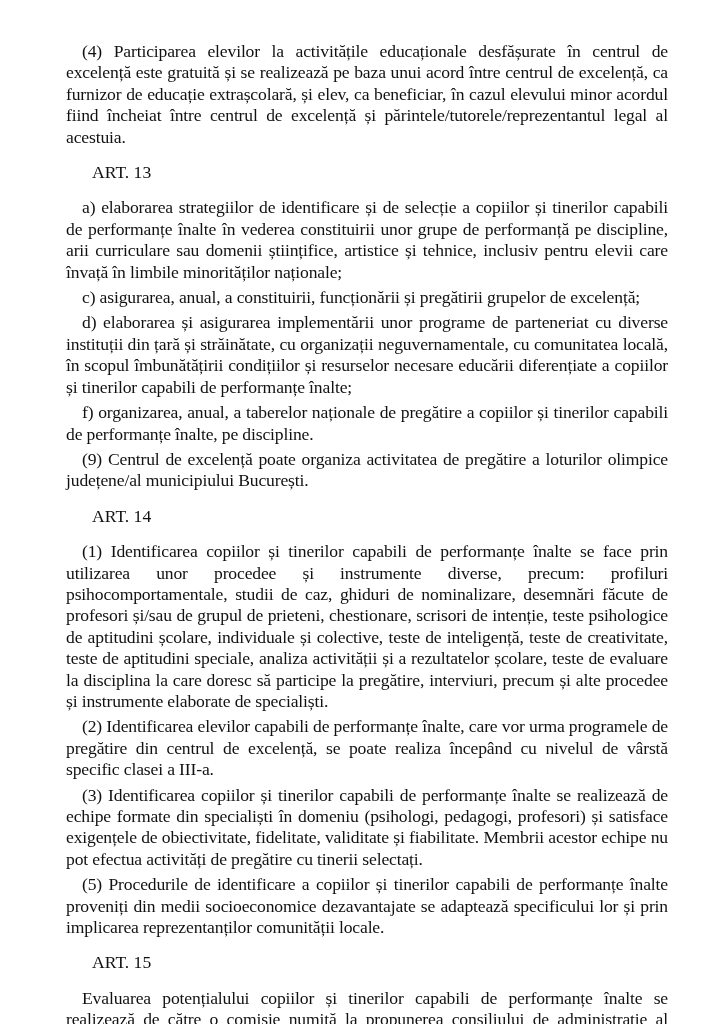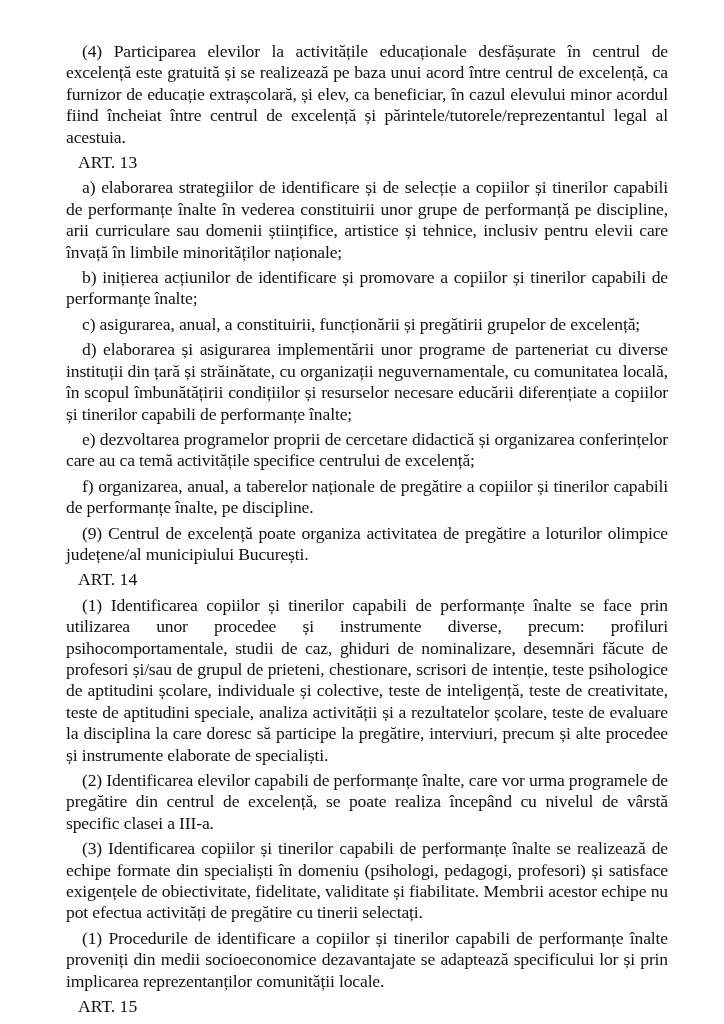--- a/index.html
+++ b/index.html
@@ -23,37 +23,35 @@
       line-height: 21.4px;
       color: #111111;
     }
     .p {
       margin: 4px;
       text-indent: 16px;
       text-align: justify;
       letter-spacing: -0.15px;
     }
     .art {
-      margin: 0;
+      margin: 14px;
       text-indent: 16px;
     }
   </style>
 </head>
 <body>
 
 <div class="page">
   <p class="p">(4) Participarea elevilor la activitățile educaționale desfășurate în centrul de excelență este gratuită și se realizează pe baza unui acord între centrul de excelență, ca furnizor de educație extrașcolară, și elev, ca beneficiar, în cazul elevului minor acordul fiind încheiat între centrul de excelență și părintele/tutorele/reprezentantul legal al acestuia.</p>
   <p class="art">ART. 13</p>
   <p class="p">a) elaborarea strategiilor de identificare și de selecție a copiilor și tinerilor capabili de performanțe înalte în vederea constituirii unor grupe de performanță pe discipline, arii curriculare sau domenii științifice, artistice și tehnice, inclusiv pentru elevii care învață în limbile minorităților naționale;</p>
-  <p class="p">b) inițierea acțiunilor de identificare și promovare a copiilor și tinerilor capabili de performanțe înalte;</p>
   <p class="p">c) asigurarea, anual, a constituirii, funcționării și pregătirii grupelor de excelență;</p>
   <p class="p">d) elaborarea și asigurarea implementării unor programe de parteneriat cu diverse instituții din țară și străinătate, cu organizații neguvernamentale, cu comunitatea locală, în scopul îmbunătățirii condițiilor și resurselor necesare educării diferențiate a copiilor și tinerilor capabili de performanțe înalte;</p>
-  <p class="p">e) dezvoltarea programelor proprii de cercetare didactică și organizarea conferințelor care au ca temă activitățile specifice centrului de excelență;</p>
   <p class="p">f) organizarea, anual, a taberelor naționale de pregătire a copiilor și tinerilor capabili de performanțe înalte, pe discipline.</p>
   <p class="p">(9) Centrul de excelență poate organiza activitatea de pregătire a loturilor olimpice județene/al municipiului București.</p>
   <p class="art">ART. 14</p>
   <p class="p">(1) Identificarea copiilor și tinerilor capabili de performanțe înalte se face prin utilizarea unor procedee și instrumente diverse, precum: profiluri psihocomportamentale, studii de caz, ghiduri de nominalizare, desemnări făcute de profesori și/sau de grupul de prieteni, chestionare, scrisori de intenție, teste psihologice de aptitudini școlare, individuale și colective, teste de inteligență, teste de creativitate, teste de aptitudini speciale, analiza activității și a rezultatelor școlare, teste de evaluare la disciplina la care doresc să participe la pregătire, interviuri, precum și alte procedee și instrumente elaborate de specialiști.</p>
   <p class="p">(2) Identificarea elevilor capabili de performanțe înalte, care vor urma programele de pregătire din centrul de excelență, se poate realiza începând cu nivelul de vârstă specific clasei a III-a.</p>
   <p class="p">(3) Identificarea copiilor și tinerilor capabili de performanțe înalte se realizează de echipe formate din specialiști în domeniu (psihologi, pedagogi, profesori) și satisface exigențele de obiectivitate, fidelitate, validitate și fiabilitate. Membrii acestor echipe nu pot efectua activități de pregătire cu tinerii selectați.</p>
-  <p class="p">(1) Procedurile de identificare a copiilor și tinerilor capabili de performanțe înalte proveniți din medii socioeconomice dezavantajate se adaptează specificului lor și prin implicarea reprezentanților comunității locale.</p>
+  <p class="p">(5) Procedurile de identificare a copiilor și tinerilor capabili de performanțe înalte proveniți din medii socioeconomice dezavantajate se adaptează specificului lor și prin implicarea reprezentanților comunității locale.</p>
   <p class="art">ART. 15</p>
   <p class="p">Evaluarea potențialului copiilor și tinerilor capabili de performanțe înalte se realizează de către o comisie numită la propunerea consiliului de administrație al centrului de</p>
 </div>
 
 </body></html>

